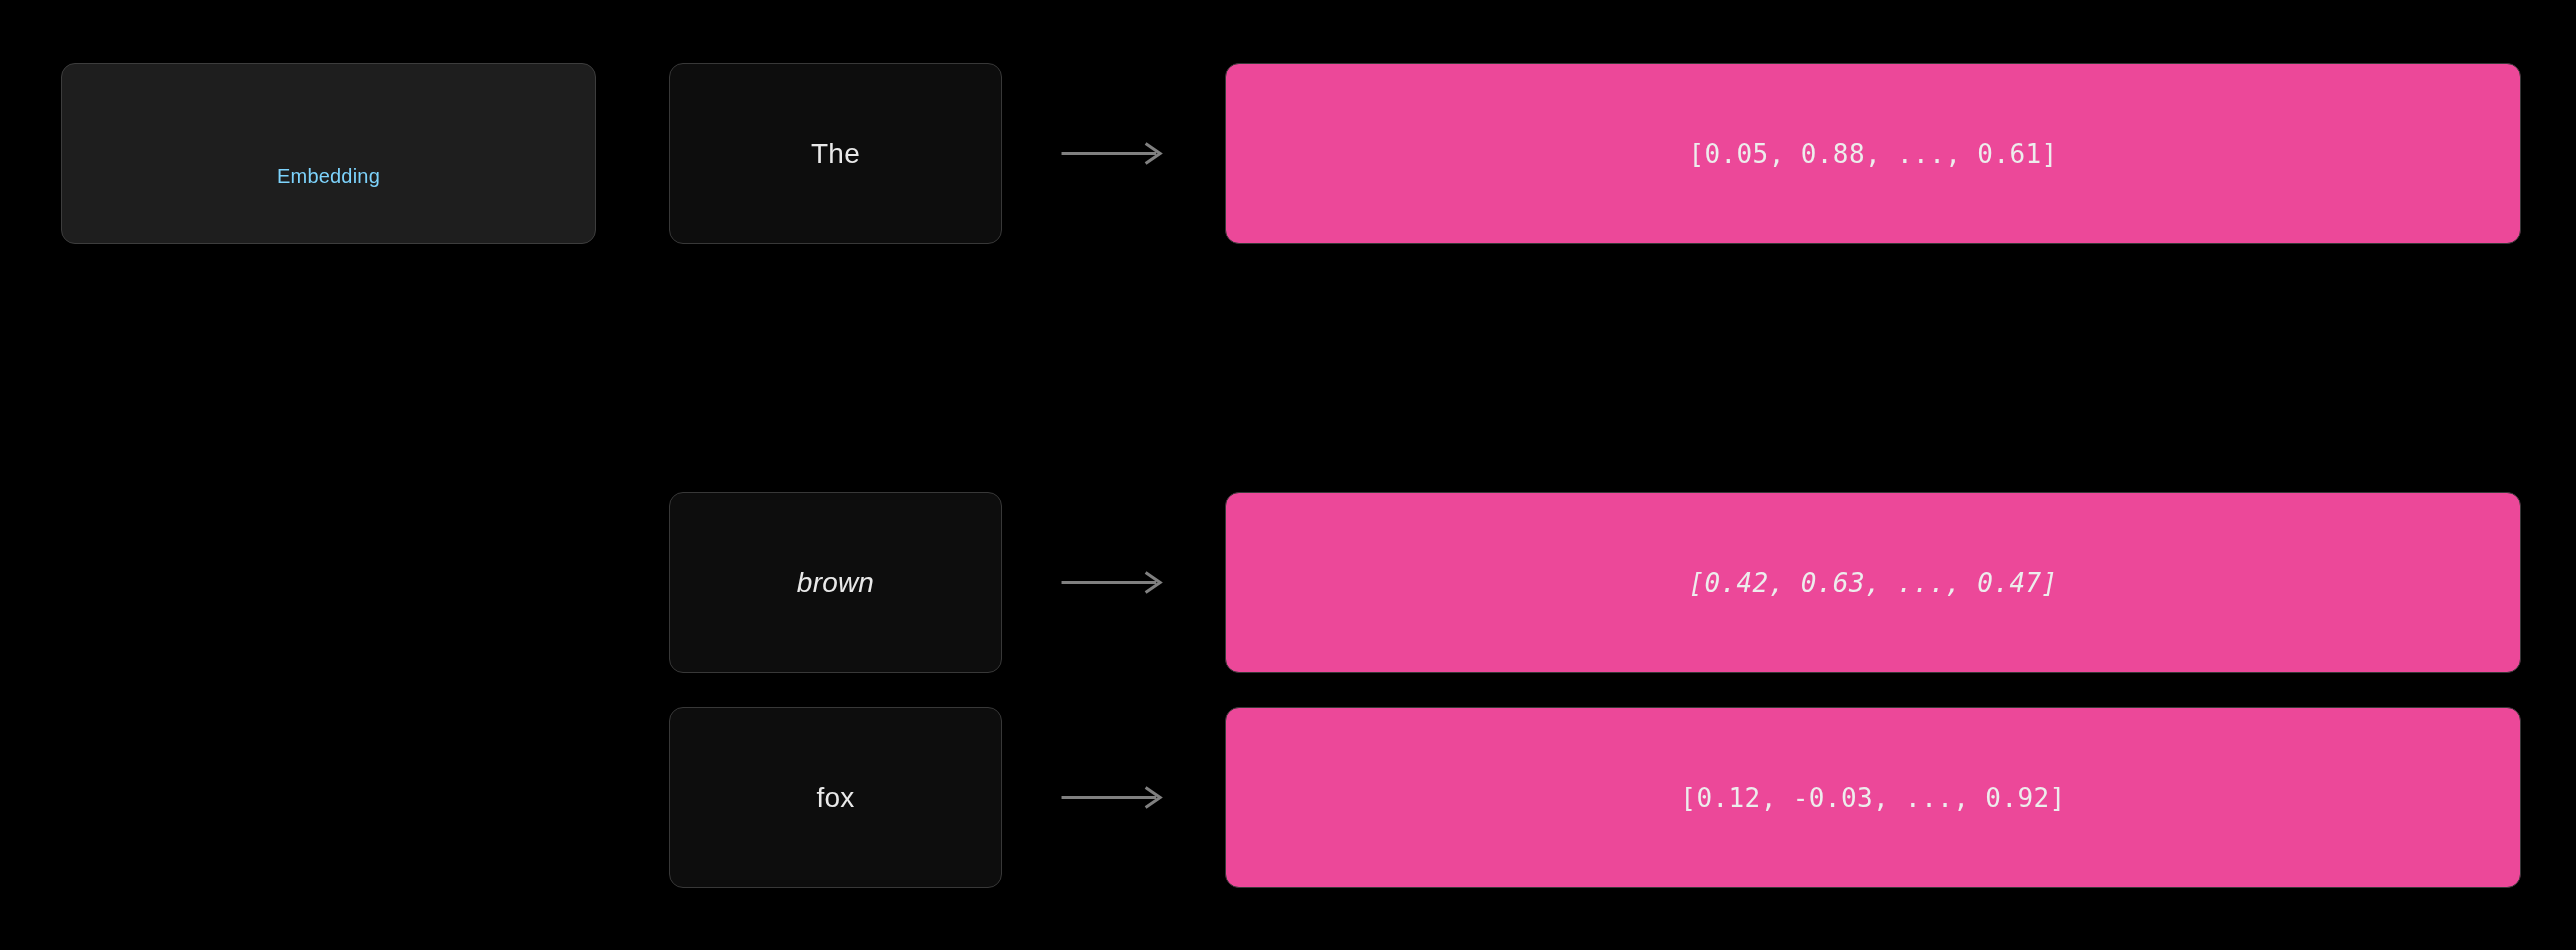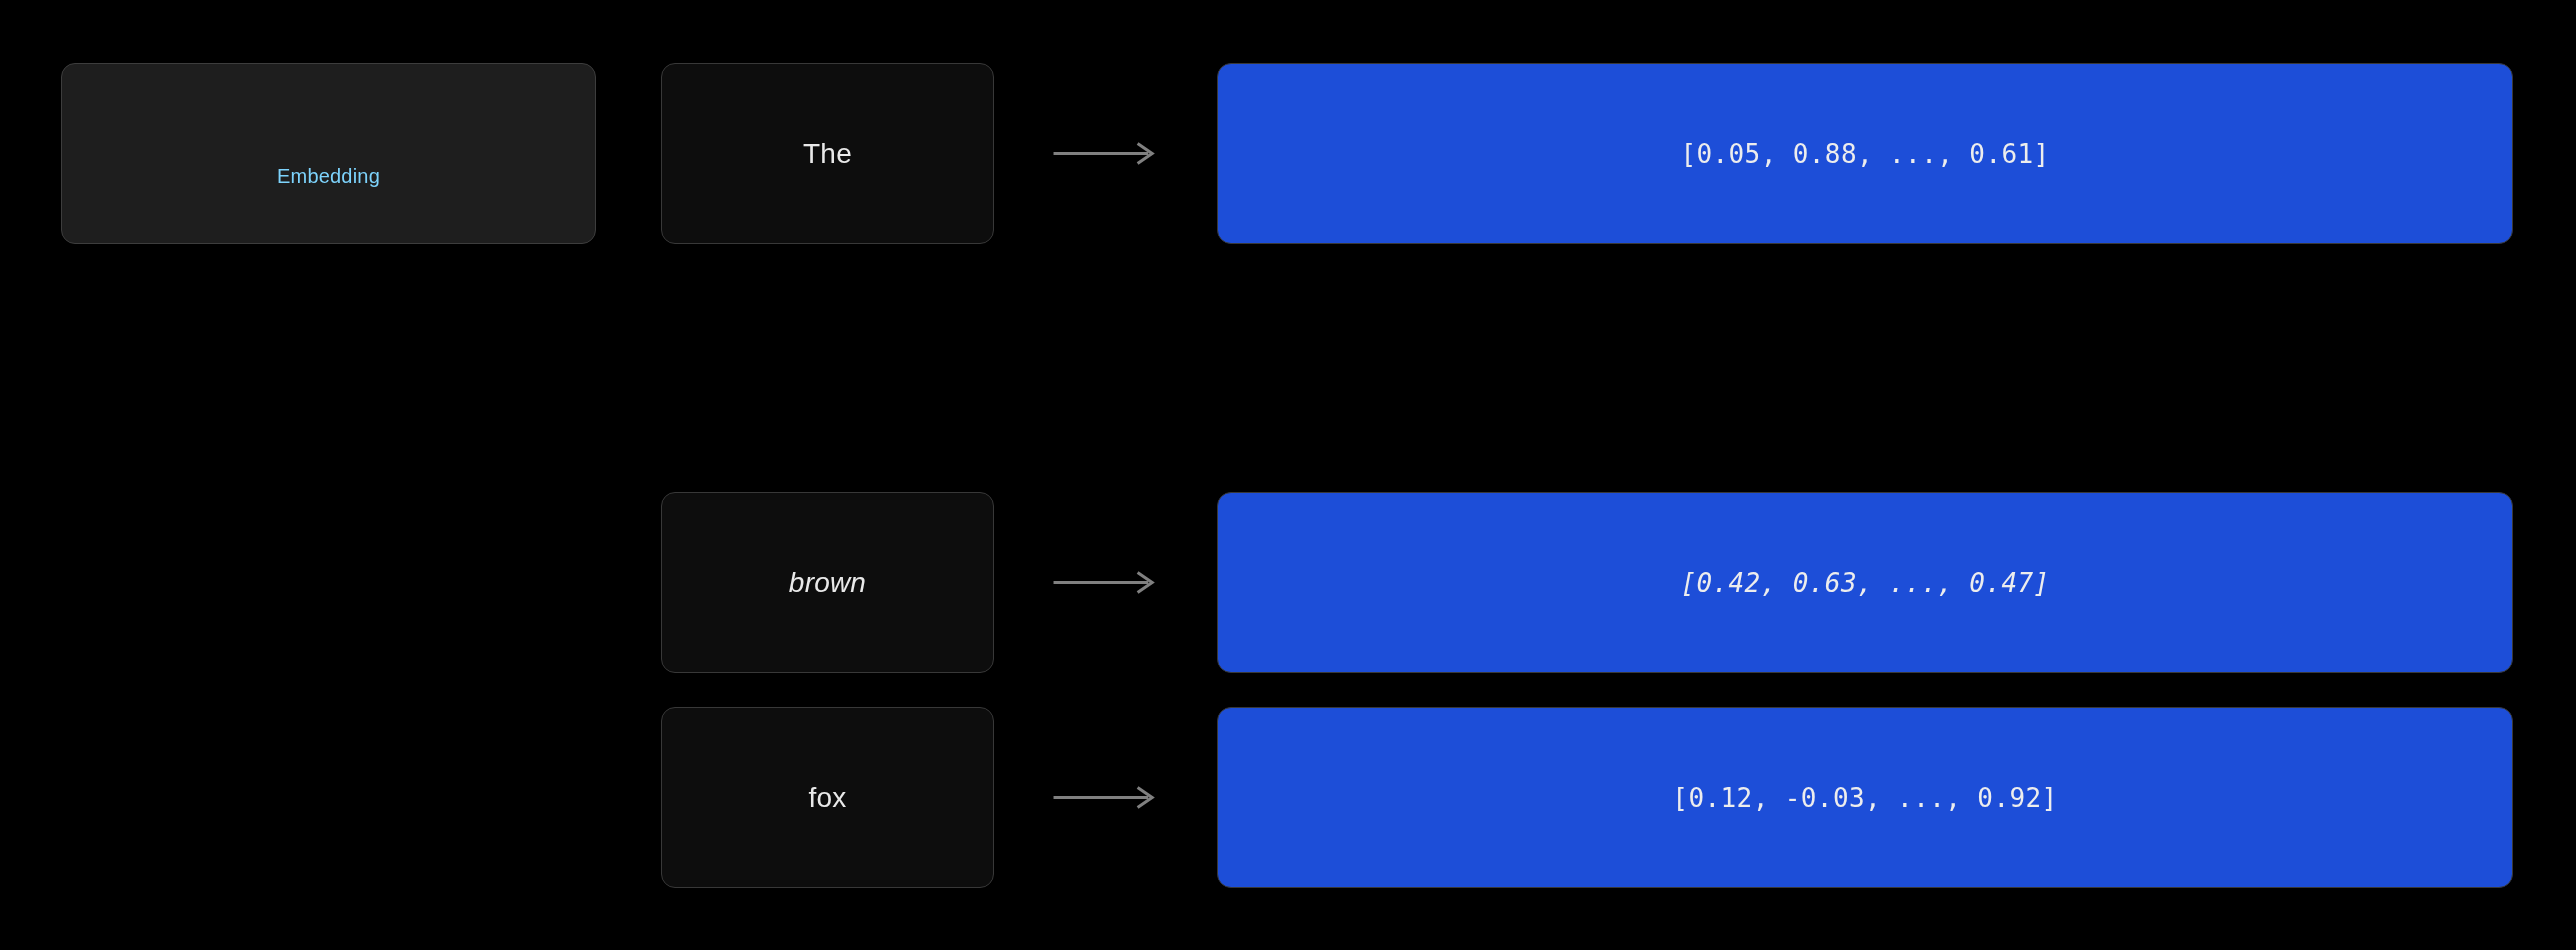--- a/index.html
+++ b/index.html
@@ -53,21 +53,21 @@
     color: #7dd3fc;
     letter-spacing: 0.2px;
     line-height: 1;
     white-space: nowrap;
     margin-top: 44px;
   }
 
   
   .row {
     position: absolute;
-    left: 0;
+    left: 8px;
     width: 2223px;
     height: 181px;
     text-align: center;
   }
 
   .card--token {
     left: 661px;
     top: 0;
     width: 333px;
     height: 181px;
@@ -83,21 +83,21 @@
     letter-spacing: 0.2px;
     line-height: 1;
     white-space: nowrap;
   }
 
   .card--vector {
     left: 1217px;
     top: 0;
     width: 1296px;
     height: 181px;
-    background: #1d4ed8;
+    background: #ec4899;
     border-color: #383838;
   }
 
   .vector-text {
     font-family: "DejaVu Sans Mono", monospace;
     font-size: 26px;
     font-weight: 400;
     color: #ededed;
     letter-spacing: 0.4px;
     line-height: 1;

